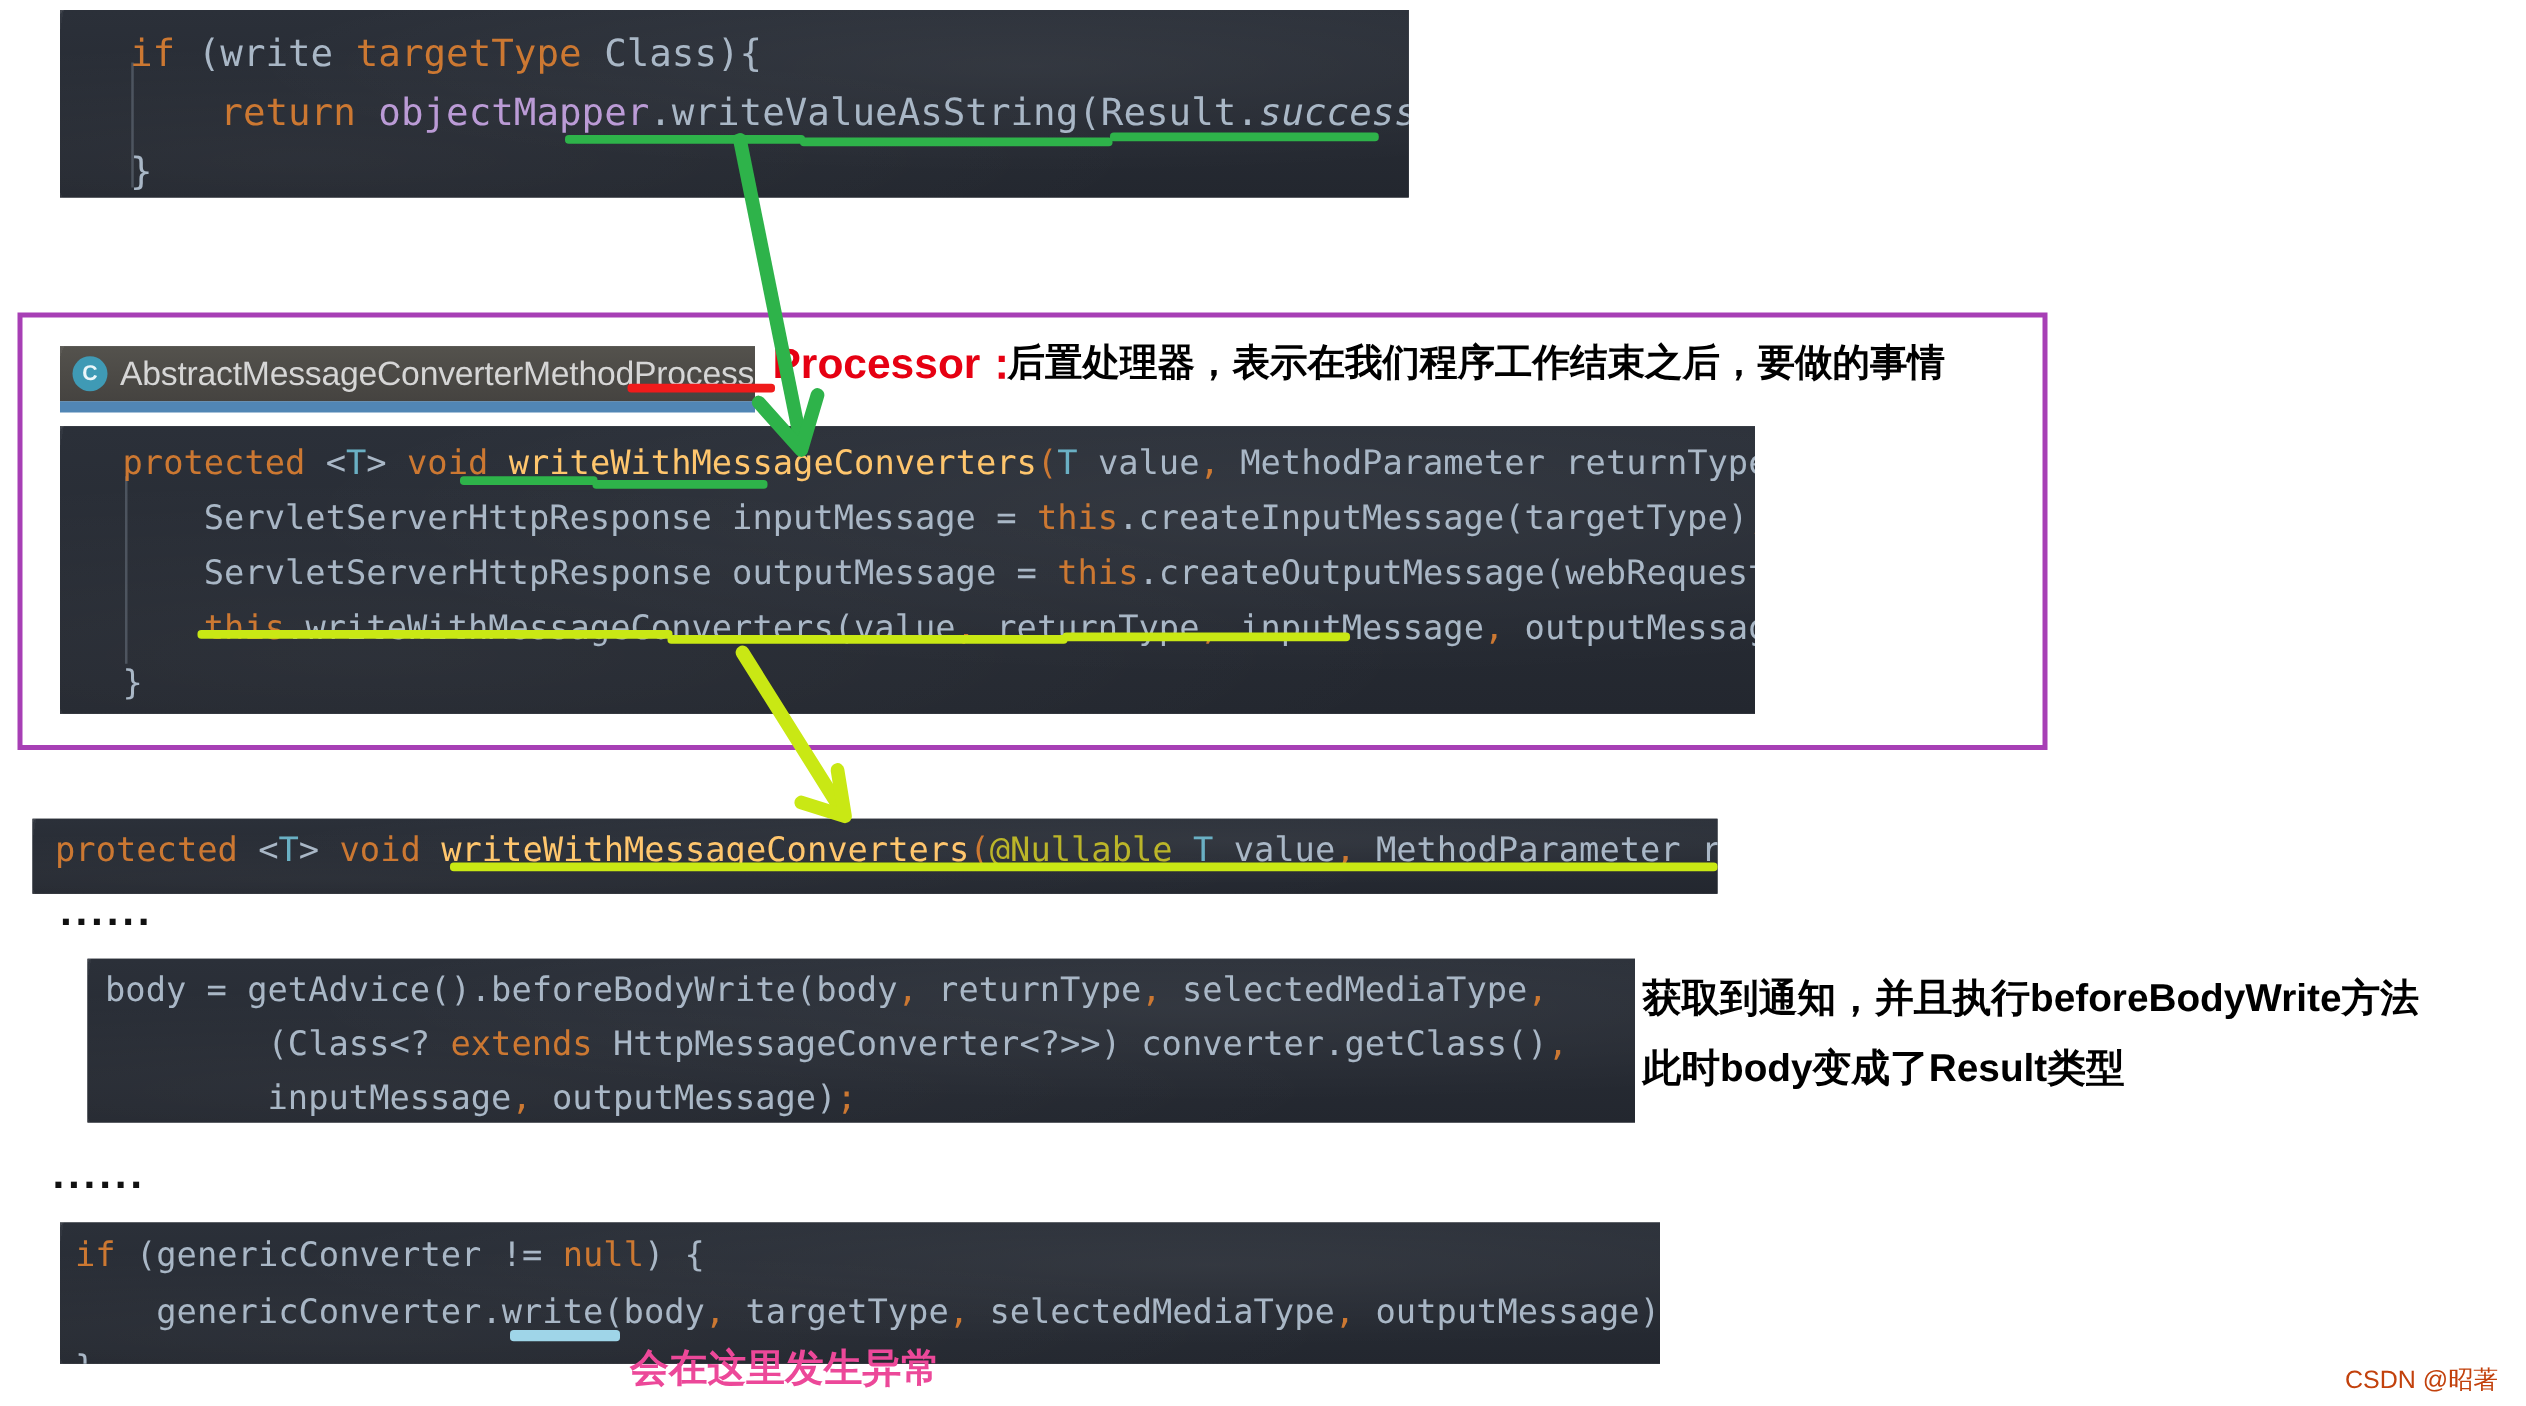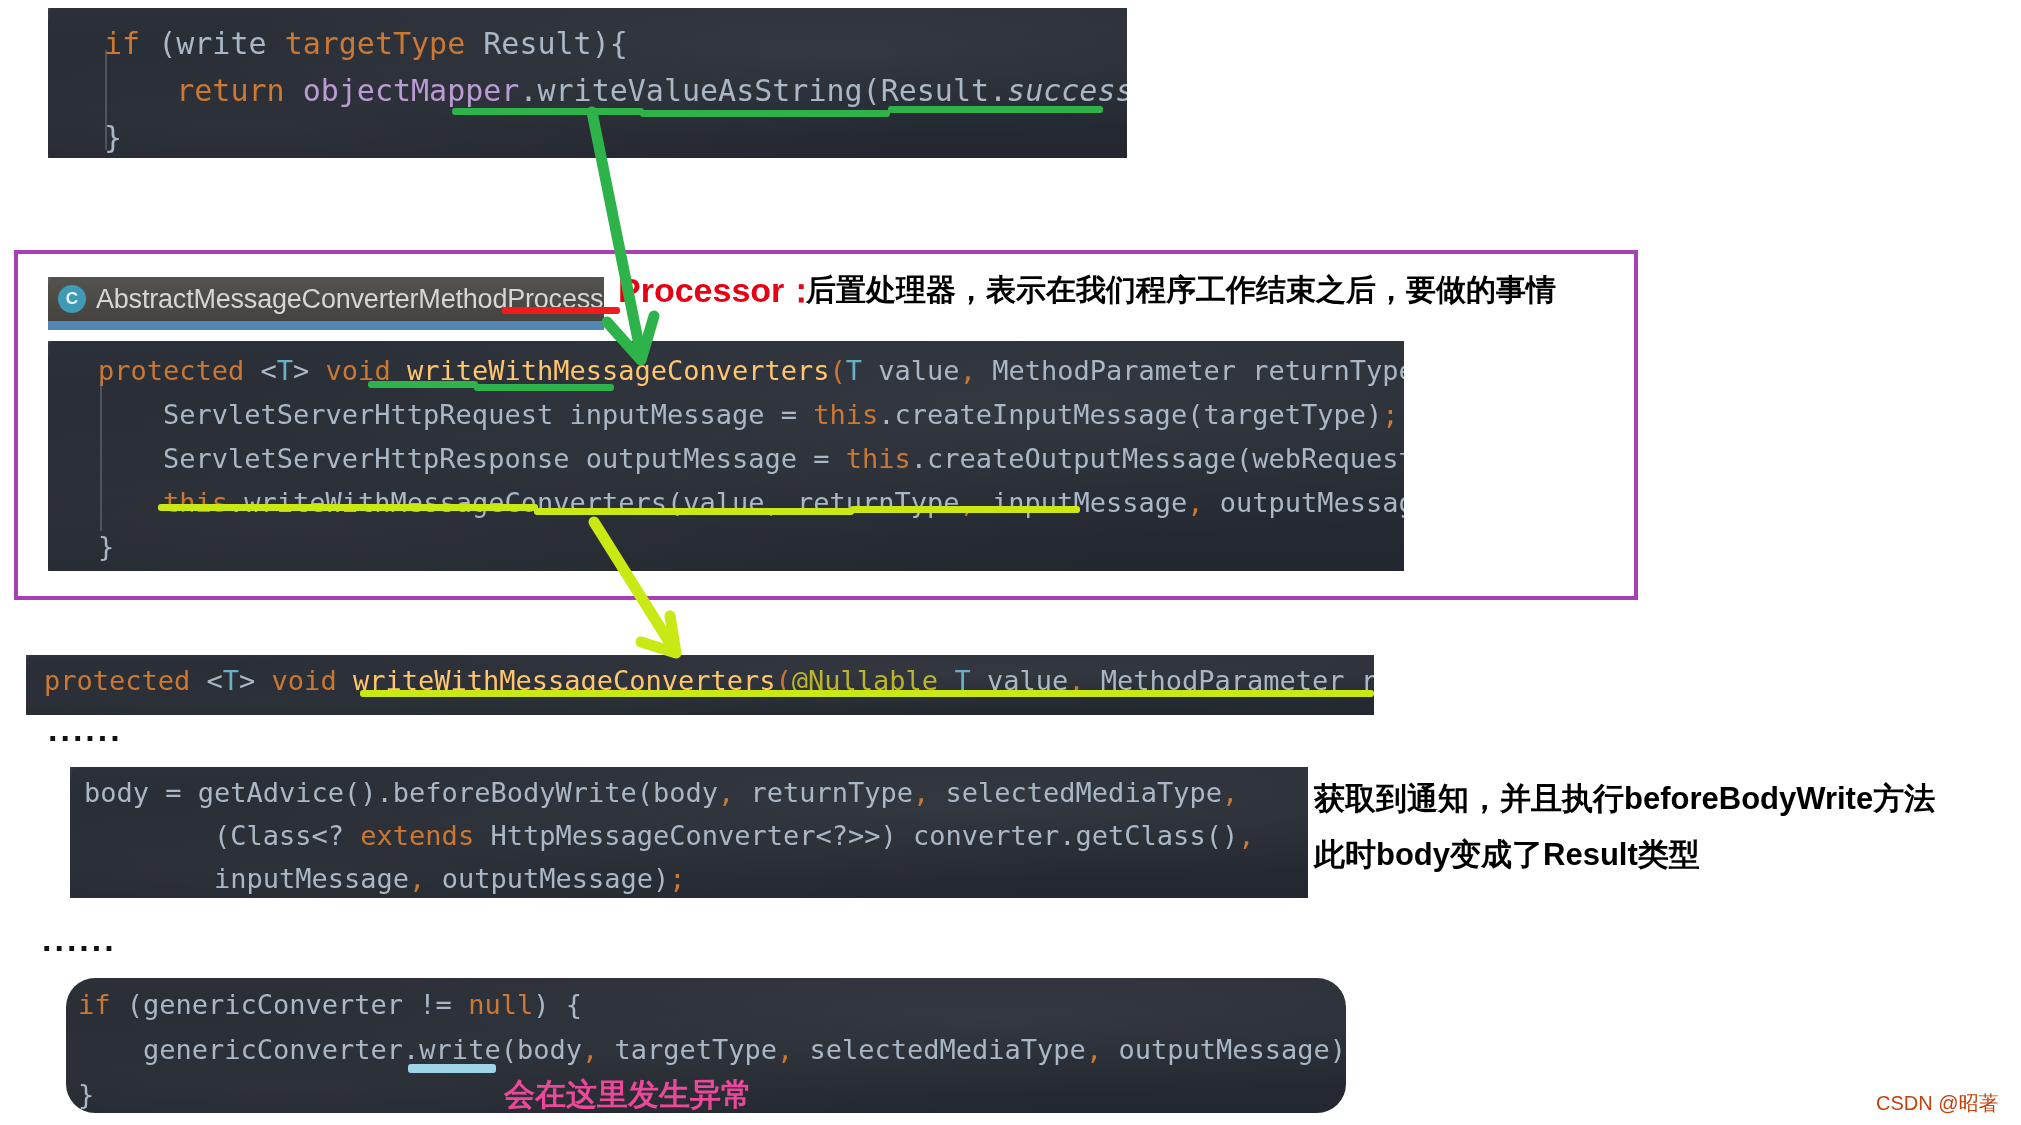--- a/index.html
+++ b/index.html
@@ -105,21 +105,21 @@
   }
   svg.overlay{position:absolute;left:0;top:0;width:2021px;height:1125px;pointer-events:none;}
 </style>
 </head>
 <body>
 
 <div class="stage">
 
   <div class="code-block" style="left:48px;top:8px;width:1079px;height:150px;font-size:30px;">
     <div class="guide" style="left:57px;top:42px;height:100px;"></div>
-    <div class="code-line" style="top:18px;left:56px;"><span class="kw">if</span><span class="id"> (write </span><span class="kw">targetType</span><span class="id"> Result){</span></div>
+    <div class="code-line" style="top:18px;left:56px;"><span class="kw">if</span><span class="id"> (write </span><span class="kw">targetType</span><span class="id"> Class){</span></div>
     <div class="code-line" style="top:65px;left:56px;"><span class="id">    </span><span class="kw">return</span><span class="id"> </span><span class="fld">objectMapper</span><span class="id">.writeValueAsString(Result.</span><span class="ital">success</span></div>
     <div class="code-line" style="top:112px;left:56px;"><span class="id">}</span></div>
   </div>
 
   <div class="ul green" style="left:452px;top:108px;width:192px;height:7px;"></div>
   <div class="ul green" style="left:640px;top:110px;width:250px;height:7px;"></div>
   <div class="ul green" style="left:888px;top:106px;width:215px;height:7px;"></div>
 
   <div class="purple-box" style="left:14px;top:250px;width:1624px;height:350px;"></div>
 
@@ -131,21 +131,21 @@
   </div>
   <div class="tab-underline" style="left:48px;top:321px;width:556px;"></div>
   <div class="ul red" style="left:502px;top:307px;width:118px;height:7px;"></div>
 
   <div class="ann-text ann-red" style="left:618px;top:268px;font-size:34px;">Processor：</div>
   <div class="ann-text ann-black" style="left:806px;top:270px;font-size:30px;">后置处理器，表示在我们程序工作结束之后，要做的事情</div>
 
   <div class="code-block" style="left:48px;top:341px;width:1356px;height:230px;font-size:27px;">
     <div class="guide" style="left:52px;top:40px;height:150px;"></div>
     <div class="code-line" style="top:14px;left:50px;"><span class="kw">protected</span><span class="id"> &lt;</span><span class="gen">T</span><span class="id">&gt; </span><span class="kw">void</span><span class="id"> </span><span class="fn">writeWithMessageConverters</span><span class="punc">(</span><span class="gen">T</span><span class="id"> value</span><span class="punc">,</span><span class="id"> MethodParameter returnType</span></div>
-    <div class="code-line" style="top:58px;left:50px;"><span class="id">    ServletServerHttpRequest inputMessage = </span><span class="kw">this</span><span class="id">.createInputMessage(targetType)</span><span class="punc">;</span></div>
+    <div class="code-line" style="top:58px;left:50px;"><span class="id">    ServletServerHttpResponse inputMessage = </span><span class="kw">this</span><span class="id">.createInputMessage(targetType)</span><span class="punc">;</span></div>
     <div class="code-line" style="top:102px;left:50px;"><span class="id">    ServletServerHttpResponse outputMessage = </span><span class="kw">this</span><span class="id">.createOutputMessage(webRequest)</span></div>
     <div class="code-line" style="top:146px;left:50px;"><span class="id">    </span><span class="kw">this</span><span class="id">.writeWithMessageConverters(value</span><span class="punc">,</span><span class="id"> returnType</span><span class="punc">,</span><span class="id"> inputMessage</span><span class="punc">,</span><span class="id"> outputMessage)</span></div>
     <div class="code-line" style="top:190px;left:50px;"><span class="id">}</span></div>
   </div>
 
   <div class="ul green" style="left:368px;top:381px;width:110px;height:7px;"></div>
   <div class="ul green" style="left:474px;top:384px;width:140px;height:7px;"></div>
 
   <div class="ul lime" style="left:158px;top:504px;width:380px;height:7px;"></div>
   <div class="ul lime" style="left:534px;top:508px;width:320px;height:7px;"></div>
@@ -162,21 +162,21 @@
     <div class="code-line" style="top:53px;left:14px;"><span class="id">        (Class&lt;? </span><span class="kw">extends</span><span class="id"> HttpMessageConverter&lt;?&gt;&gt;) converter.getClass()</span><span class="punc">,</span></div>
     <div class="code-line" style="top:10px;left:14px;"><span class="id">body = getAdvice().beforeBodyWrite(body</span><span class="punc">,</span><span class="id"> returnType</span><span class="punc">,</span><span class="id"> selectedMediaType</span><span class="punc">,</span></div>
     <div class="code-line" style="top:96px;left:14px;"><span class="id">        inputMessage</span><span class="punc">,</span><span class="id"> outputMessage)</span><span class="punc">;</span></div>
   </div>
 
   <div class="ann-text ann-black" style="left:1314px;top:778px;font-size:31px;">获取到通知，并且执行beforeBodyWrite方法</div>
   <div class="ann-text ann-black" style="left:1314px;top:834px;font-size:31px;">此时body变成了Result类型</div>
 
   <div class="ellipsis" style="left:42px;top:920px;font-size:34px;">......</div>
 
-  <div class="code-block" style="left:66px;top:978px;width:1280px;height:135px;font-size:27px;border-radius:29px;">
+  <div class="code-block" style="left:48px;top:978px;width:1280px;height:113px;font-size:27px;">
     <div class="code-line" style="top:11px;left:12px;"><span class="kw">if</span><span class="id"> (genericConverter != </span><span class="kw">null</span><span class="id">) {</span></div>
     <div class="code-line" style="top:56px;left:12px;"><span class="id">    genericConverter.write(body</span><span class="punc">,</span><span class="id"> targetType</span><span class="punc">,</span><span class="id"> selectedMediaType</span><span class="punc">,</span><span class="id"> outputMessage)</span><span class="punc">;</span></div>
     <div class="code-line" style="top:101px;left:12px;"><span class="id">}</span></div>
   </div>
   <div class="ul blue" style="left:408px;top:1064px;width:88px;height:9px;"></div>
   <div class="ann-text ann-blue" style="left:504px;top:1074px;font-size:31px;">会在这里发生异常</div>
 
   <svg class="overlay" viewBox="0 0 2021 1125">
 
     <g>

